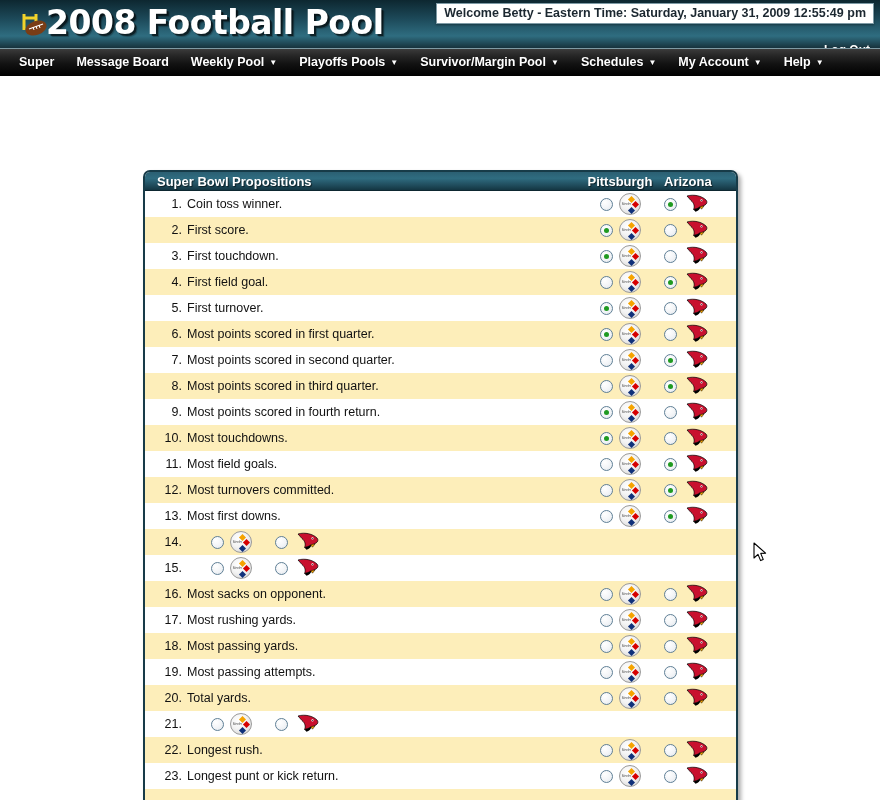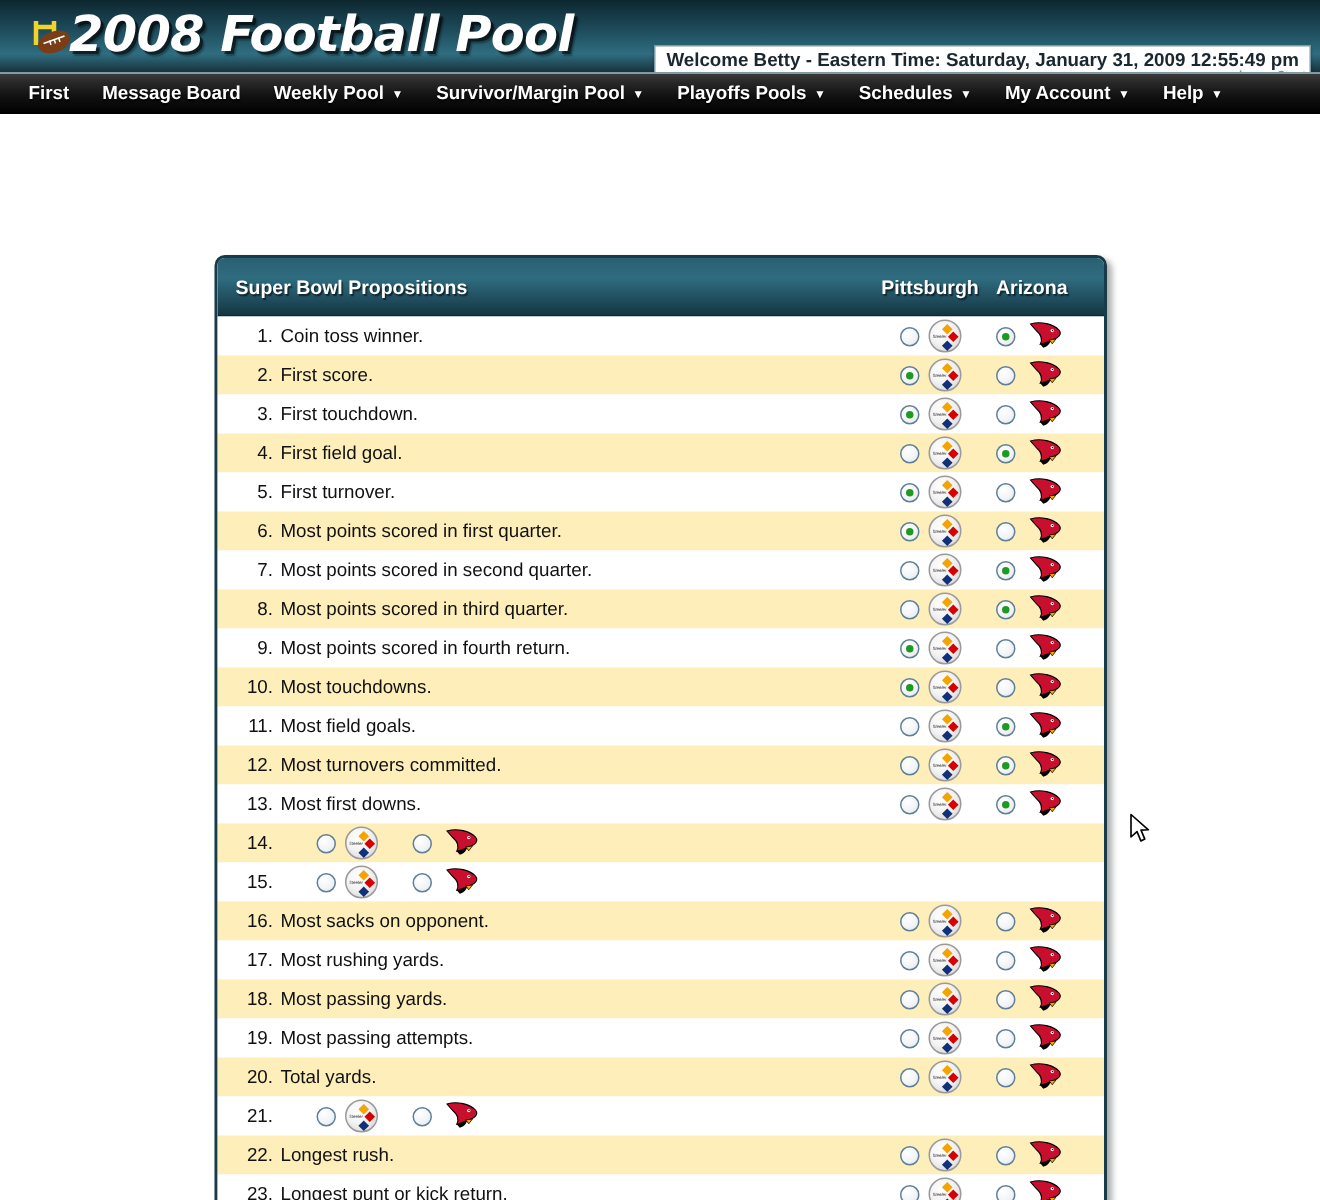--- a/index.html
+++ b/index.html
@@ -19,37 +19,36 @@
     overflow: hidden;
   }
   #logo-mark {
     position: absolute; left: 16px; top: 6px;
     width: 40px; height: 38px;
   }
   #site-title {
     position: absolute; left: 46px; top: 0px;
     height: 40px; line-height: 46px;
     font-family: "DejaVu Sans", sans-serif;
-    font-style: italic; font-weight: bold;
+    font-weight: bold;
     font-size: 33px; letter-spacing: -0.5px;
     color: #ffffff;
     text-shadow: 2px 2px 0 rgba(0,0,0,0.55), 3px 3px 1px rgba(0,0,0,0.3);
     white-space: nowrap;
   }
   #welcome-box {
     position: absolute; right: 6px; top: 3px;
     background: #ffffff;
     border: 1px solid #7d9aa5;
     padding: 2px 7px 3px 7px;
     font-size: 12.5px; font-weight: bold;
     color: #1b2730;
     white-space: nowrap;
     font-family: "Liberation Sans", sans-serif;
     box-shadow: 0 1px 2px rgba(0,0,0,0.35);
-    margin-top: 27px;
   }
   #logout-link {
     position: absolute; right: 10px; top: 43px;
     font-size: 12px; font-weight: bold;
     color: #ffffff; text-decoration: none;
     text-shadow: 1px 1px 1px rgba(0,0,0,0.6);
     cursor: pointer;
   }
 
   
@@ -91,21 +90,21 @@
     left: 143px; top: 94px;
     width: 595px;
     border: 2px solid #173b48;
     border-radius: 7px;
     background: #ffffff;
     overflow: hidden;
     box-shadow: 3px 3px 4px rgba(0,0,0,0.33);
   }
 
   #panel-head {
-    height: 39px;
+    height: 19px;
     background: linear-gradient(to bottom, #2b5f72 0%, #2f6c80 35%, #1f4b5b 75%, #143642 100%);
     display: flex; align-items: center;
     color: #ffffff;
     font-size: 13px; font-weight: bold;
     border-bottom: 1px solid #0d2730;
   }
   #panel-head .h-title { flex: 1 1 auto; padding-left: 12px; text-shadow: 1px 1px 1px rgba(0,0,0,0.6); }
   #panel-head .h-col {
     width: 88px; text-align: center;
     text-shadow: 1px 1px 1px rgba(0,0,0,0.6);
@@ -193,25 +192,25 @@
   </svg>
 
   <div id="site-title">2008 Football Pool</div>
 
   <div id="welcome-box">Welcome Betty - Eastern Time: Saturday, January 31, 2009 12:55:49 pm</div>
 
   <a id="logout-link">Log Out</a>
 </div>
 
 <div id="navbar">
-    <div class="nav-item"><span>First</span></div>
+    <div class="nav-item"><span>Super</span></div>
     <div class="nav-item"><span>Message Board</span></div>
     <div class="nav-item"><span>Weekly Pool</span><span class="nav-caret">▼</span></div>
+    <div class="nav-item"><span>Playoffs Pools</span><span class="nav-caret">▼</span></div>
     <div class="nav-item"><span>Survivor/Margin Pool</span><span class="nav-caret">▼</span></div>
-    <div class="nav-item"><span>Playoffs Pools</span><span class="nav-caret">▼</span></div>
     <div class="nav-item"><span>Schedules</span><span class="nav-caret">▼</span></div>
     <div class="nav-item"><span>My Account</span><span class="nav-caret">▼</span></div>
     <div class="nav-item"><span>Help</span><span class="nav-caret">▼</span></div>
   </div>
 
 <div id="content">
 
   <div id="panel">
     <div id="panel-head">
       <div class="h-title">Super Bowl Propositions</div>

